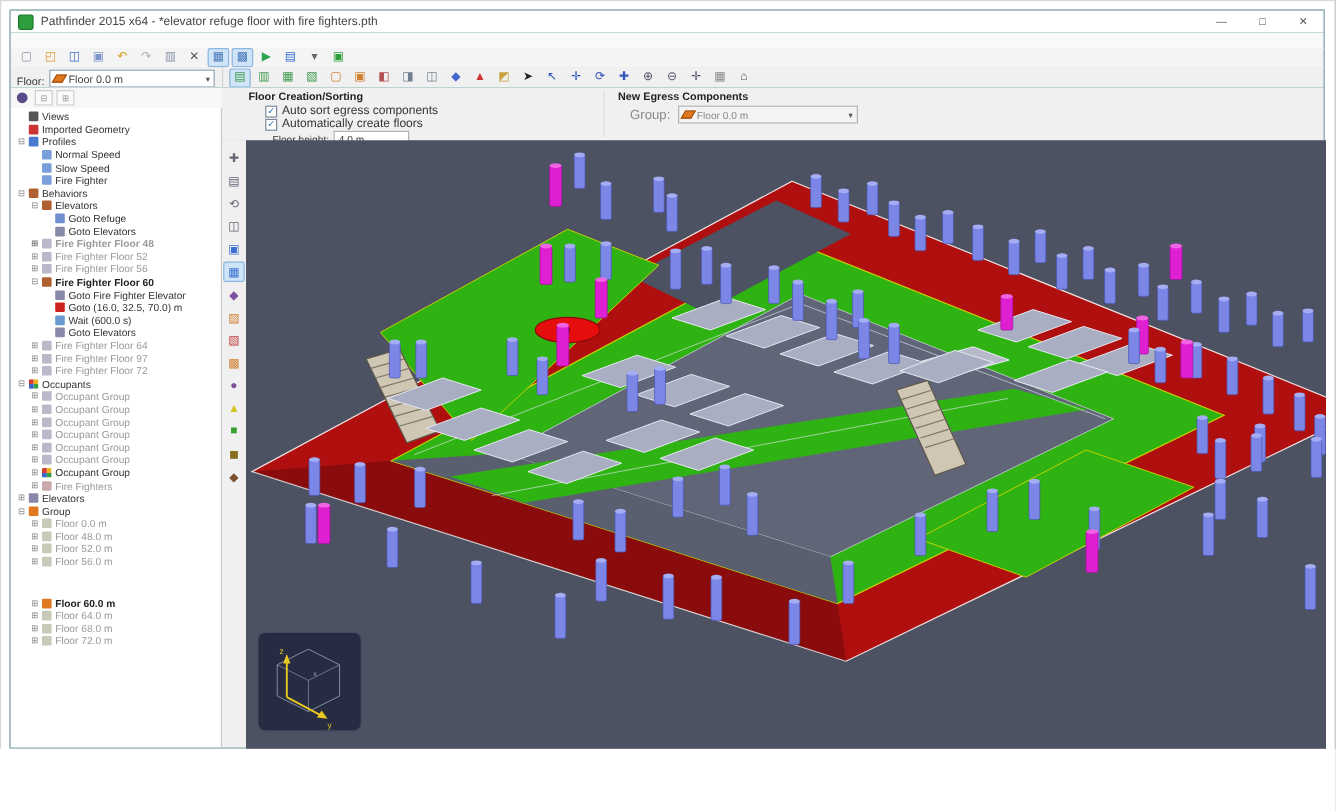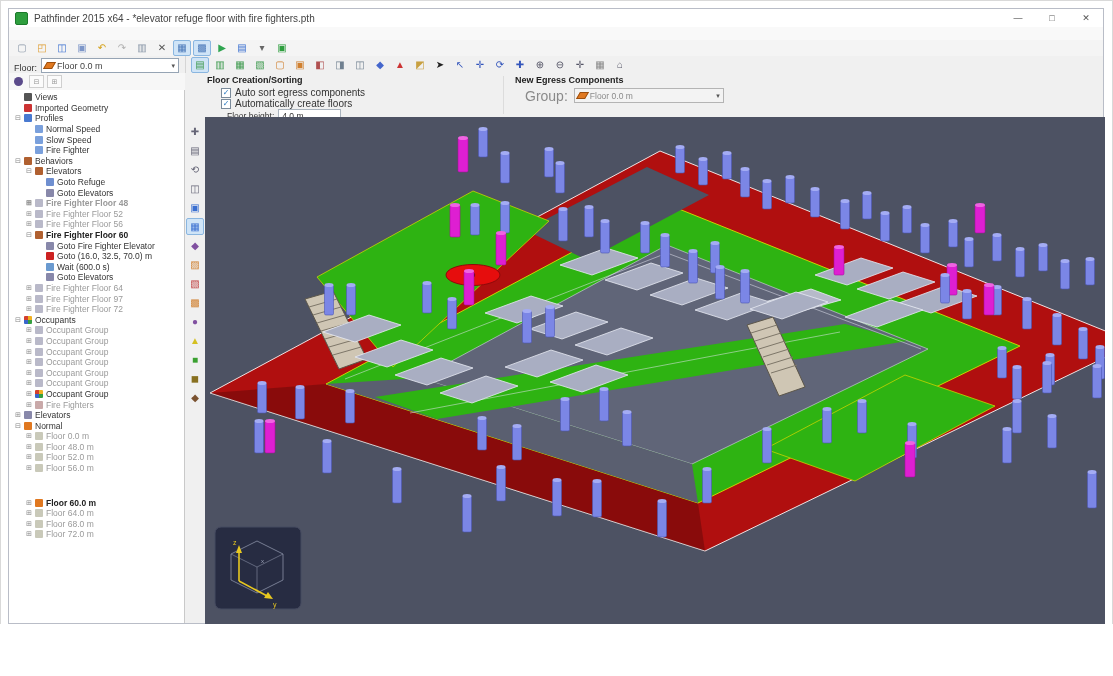--- a/index.html
+++ b/index.html
@@ -44,21 +44,21 @@
   .gb2{position:absolute;left:330px;top:2px;}
   .gbsep{position:absolute;left:318px;top:3px;bottom:3px;width:1px;background:#dcdcdc;}
   .gbtitle{font-size:9px;font-weight:bold;color:#222;margin-bottom:2px;}
   .cbrow{display:flex;align-items:center;height:11px;margin-left:14px;}
   .cbox{width:8px;height:8px;border:1px solid #7a8a9a;background:#fff;font-size:8px;line-height:7px;color:#2a7ac0;margin-right:4px;text-align:center;}
   .cblab{font-size:10px;color:#333;}
   .fhrow{display:flex;align-items:center;height:13px;margin-left:20px;}
   .fhlab{font-size:8.5px;color:#333;margin-right:4px;}
   .fhinput{width:58px;height:11px;background:#fff;border:1px solid #aab4be;font-size:8.5px;color:#333;padding-left:3px;display:flex;align-items:center;}
   .grow{display:flex;align-items:center;height:15px;margin:3px 0 0 10px;}
-  .glab{font-size:14px;color:#8a8a8a;margin-right:6px;}
+  .glab{font-size:11px;color:#8a8a8a;margin-right:6px;}
   .gcombo{width:148px;height:13px;background:#f3f3f3;border:1px solid #b4b4b4;display:flex;align-items:center;font-size:8.5px;color:#8a8a8a;}
   
   .leftbar{position:absolute;left:176px;top:108px;width:20px;bottom:0;background:#f0f0f0;display:flex;flex-direction:column;align-items:center;padding-top:6px;box-sizing:border-box;}
   .lbtn{width:16px;height:15px;margin-bottom:2px;display:flex;align-items:center;justify-content:center;font-size:10px;border:1px solid transparent;border-radius:2px;}
   .lbtn.sel{background:#cfe4f7;border-color:#8ab6e0;}
   .canvaswrap{position:absolute;left:196px;top:108px;width:900px;height:508px;background:#4d5263;}
   svg{display:block;}
   .panel{fill:#a9aec2;stroke:#e9ebf4;stroke-width:0.8;}
   .wline{stroke:rgba(228,231,242,0.75);stroke-width:0.7;fill:none;}
   
@@ -380,21 +380,21 @@
         <span class="tlab">Fire Fighters</span>
       </div>
       <div class="trow">
         <span class="texp">⊞</span>
         <span class="tico" style="background: rgb(136, 136, 170);"></span>
         <span class="tlab">Elevators</span>
       </div>
       <div class="trow">
         <span class="texp">⊟</span>
         <span class="tico" style="background: rgb(224, 120, 32);"></span>
-        <span class="tlab">Normal</span>
+        <span class="tlab">Group</span>
       </div>
       <div class="trow muted" style="padding-left: 17px;">
         <span class="texp">⊞</span>
         <span class="tico" style="background: rgb(201, 201, 185);"></span>
         <span class="tlab">Floor 0.0 m</span>
       </div>
       <div class="trow muted" style="padding-left: 17px;">
         <span class="texp">⊞</span>
         <span class="tico" style="background: rgb(201, 201, 185);"></span>
         <span class="tlab">Floor 48.0 m</span>

